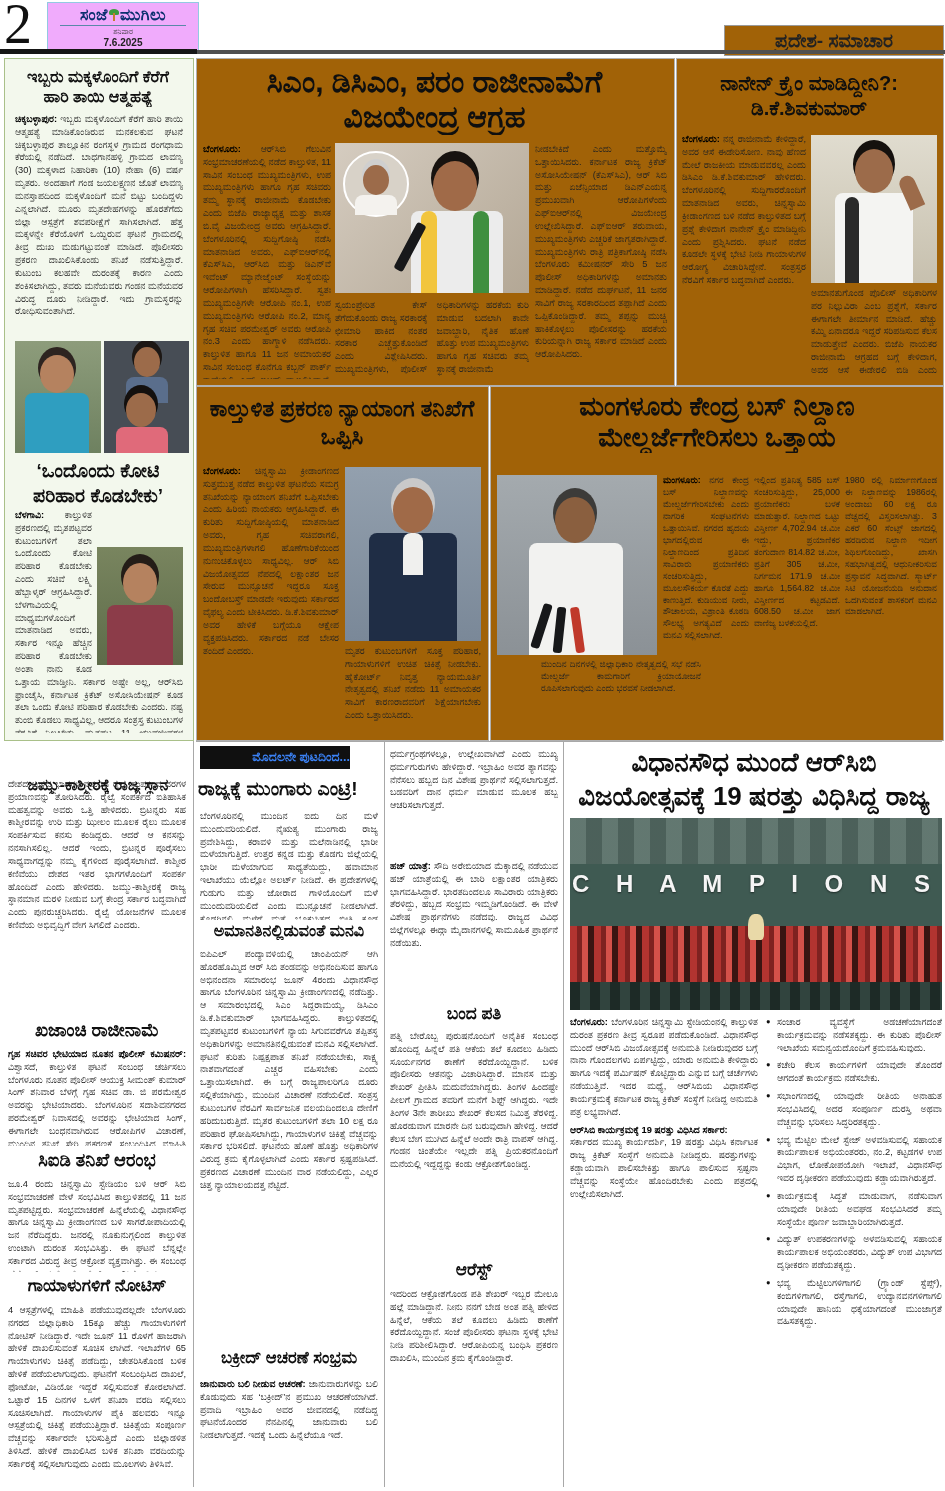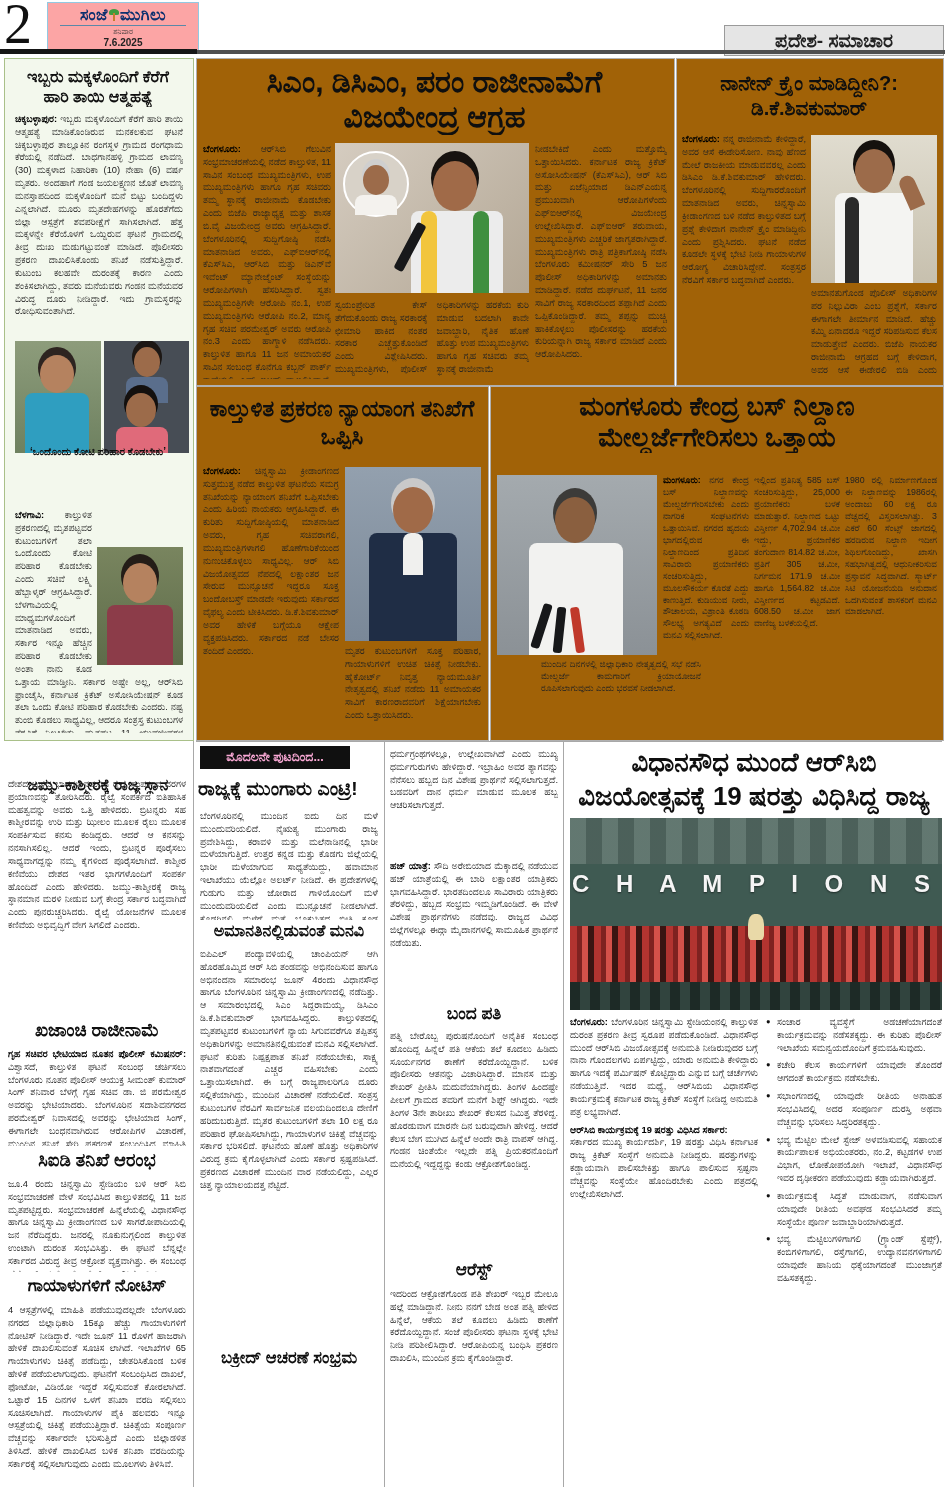--- a/index.html
+++ b/index.html
@@ -8,44 +8,44 @@
   .abs{position:absolute;}
   .body-txt{font-size:9.3px;line-height:1.38;text-align:justify;overflow:hidden;color:#222;}
   .body-sm{font-size:8.8px;line-height:1.36;text-align:justify;overflow:hidden;color:#222;}
   .hl{font-weight:bold;color:#0f0f0f;text-align:center;overflow:hidden;}
   .lead{font-weight:bold;color:#000;}
   .vline{position:absolute;width:1px;background:#a8a8a8;}
   .hline{position:absolute;height:1px;background:#a8a8a8;}
   .box{position:absolute;border:1px solid #b0b0b0;background:#a16207;}
   
   #hdr-pagenum{left:4px;top:-8px;width:42px;font-family:"Liberation Serif",serif;font-size:56px;color:#111;}
-  #hdr-logo{left:47px;top:2px;width:150px;height:49px;background:#fca5a5;border:1px solid #93c9e2;text-align:center;}
+  #hdr-logo{left:47px;top:2px;width:150px;height:49px;background:#f0abfc;border:1px solid #93c9e2;text-align:center;}
   #logo-title{font-size:16px;font-weight:bold;color:#0a2f6e;margin-top:3px;letter-spacing:.5px;}
   .palm{display:inline-block;width:10px;height:13px;position:relative;vertical-align:middle;margin:0 1px;}
   .palm:before{content:"";position:absolute;left:0;top:0;width:10px;height:6px;background:#3f9b3f;border-radius:50% 50% 20% 20%;}
   .palm:after{content:"";position:absolute;left:4px;top:4px;width:2px;height:8px;background:#c67c2e;}
   #logo-rule{height:1px;background:#5a88a8;margin:1px 12px;}
   #logo-day{font-size:7.5px;color:#333;}
   #logo-date{font-size:10px;color:#222;font-weight:bold;}
-  #hdr-section{left:724px;top:25px;width:218px;height:29px;background:#e5e5e5;border:1px solid #9a9a9a;
+  #hdr-section{left:724px;top:25px;width:218px;height:29px;background:#a16207;border:1px solid #9a9a9a;
                font-size:19px;font-weight:bold;color:#222;text-align:center;line-height:29px;}
   #hdr-bar{left:0;top:50px;width:945px;height:4px;background:#4f4f4f;}
   #hdr-bar-left{left:0;top:49px;width:197px;height:5px;background:#161616;}
   
   #leftbox{left:4px;top:58px;width:188px;height:681px;background:#f3f8ed;border:1px solid #a9c089;}
   
   .ph{position:absolute;overflow:hidden;}
   .head-c{position:absolute;border-radius:50%;}
   .torso{position:absolute;border-radius:8px 8px 0 0;}
   .mic{position:absolute;background:#17181a;border-radius:3px;}
   
   .bullet{position:relative;padding-left:11px;margin-bottom:5px;}
   .bullet:before{content:"●";position:absolute;left:0;top:1px;font-size:7.5px;color:#111;}
-  #banner-firstpage{left:200px;top:746px;width:150px;height:23px;background:#101010;color:#f9a8d4;
-      font-size:12.5px;font-weight:bold;text-align:center;line-height:23px;}
+  #banner-firstpage{left:200px;top:746px;width:150px;height:23px;background:#101010;color:#3b82f6;
+      font-size:12.5px;font-weight:bold;text-align:right;line-height:23px;}
   .champ-letters{position:absolute;left:0;top:52px;width:100%;text-align:center;color:#f5f5f5;
       font-size:24px;font-weight:bold;letter-spacing:10px;text-shadow:0 1px 2px #0008;}
 </style>
 </head>
 <body>
 
 <div id="page">
 
   <div class="abs" id="hdr-pagenum">2</div>
 
@@ -78,21 +78,21 @@
       <div class="head-c" style="left:25px;top:14px;width:34px;height:38px;background:#b5825f;box-shadow:0 -6px 0 2px #2d2420;"></div>
       <div class="torso" style="left:10px;top:52px;width:64px;height:60px;background:#2f9ec0;"></div>
     </div>
     <div class="ph" style="left:99px;top:282px;width:85px;height:112px;background:#474d55;">
       <div class="head-c" style="left:30px;top:6px;width:26px;height:30px;background:#9c6b4a;box-shadow:0 -5px 0 2px #1c1714;"></div>
       <div class="torso" style="left:22px;top:36px;width:42px;height:26px;background:#5a6e8c;"></div>
       <div class="head-c" style="left:22px;top:52px;width:30px;height:34px;background:#9c6b4a;box-shadow:0 -6px 0 2px #14100e;"></div>
       <div class="torso" style="left:12px;top:86px;width:52px;height:26px;background:#e06a7a;"></div>
     </div>
 
-    <div class="hl" style="position:absolute;left:8px;top:386px;width:170px;font-size:10px;line-height:1.3;">‘ಒಂದೊಂದು ಕೋಟಿ ಪರಿಹಾರ ಕೊಡಬೇಕು’</div>
+    <div class="hl" style="position:absolute;left:8px;top:400px;width:170px;font-size:19px;line-height:1.3;">‘ಒಂದೊಂದು ಕೋಟಿ ಪರಿಹಾರ ಕೊಡಬೇಕು’</div>
     <div class="body-txt" style="position:absolute;left:10px;top:450px;width:168px;height:224px;">
       <span class="ph" style="position:relative;float:right;width:86px;height:118px;margin:38px 0 3px 5px;background:linear-gradient(#79855f,#5d6b49);display:block;">
         <span class="head-c" style="left:26px;top:16px;width:34px;height:40px;background:#b5825f;box-shadow:0 -7px 0 2px #241d18;"></span>
         <span class="torso" style="left:10px;top:58px;width:66px;height:60px;background:#8c3c49;"></span>
       </span>
       <span class="lead">ಬೆಳಗಾವಿ:</span>
       <span>ಕಾಲ್ತುಳಿತ ಪ್ರಕರಣದಲ್ಲಿ ಮೃತಪಟ್ಟವರ ಕುಟುಂಬಗಳಿಗೆ ತಲಾ ಒಂದೊಂದು ಕೋಟಿ ಪರಿಹಾರ ಕೊಡಬೇಕು ಎಂದು ಸಚಿವೆ ಲಕ್ಷ್ಮಿ ಹೆಬ್ಬಾಳ್ಕರ್ ಆಗ್ರಹಿಸಿದ್ದಾರೆ. ಬೆಳಗಾವಿಯಲ್ಲಿ ಮಾಧ್ಯಮಗಳೊಂದಿಗೆ ಮಾತನಾಡಿದ ಅವರು, ಸರ್ಕಾರ ಇನ್ನೂ ಹೆಚ್ಚಿನ ಪರಿಹಾರ ಕೊಡಬೇಕು ಅಂತಾ ನಾನು ಕೂಡ ಒತ್ತಾಯ ಮಾಡ್ತೀನಿ. ಸರ್ಕಾರ ಅಷ್ಟೇ ಅಲ್ಲ, ಆರ್‌ಸಿಬಿ ಫ್ರಾಂಚೈಸಿ, ಕರ್ನಾಟಕ ಕ್ರಿಕೆಟ್ ಅಸೋಸಿಯೇಷನ್ ಕೂಡ ತಲಾ ಒಂದು ಕೋಟಿ ಪರಿಹಾರ ಕೊಡಬೇಕು ಎಂದರು. ನಷ್ಟ ತುಂಬಿ ಕೊಡಲು ಸಾಧ್ಯವಿಲ್ಲ, ಆದರೂ ಸಂತ್ರಸ್ತ ಕುಟುಂಬಗಳ ನೆರವಿಗೆ ನಿಲ್ಲಬೇಕು. ಮೃತಪಟ್ಟ 11 ಯುವಜೀವಗಳ ಕುಟುಂಬಗಳಿಗೆ ಹೆಚ್ಚುವರಿ ನೆರವಿನ ಬಗ್ಗೆ ಮುಖ್ಯಮಂತ್ರಿಗಳ ಜೊತೆ ಚರ್ಚಿಸುವುದಾಗಿ ತಿಳಿಸಿದರು. ಗಾಯಾಳುಗಳ ಚಿಕಿತ್ಸೆ ವೆಚ್ಚವನ್ನೂ ಸರ್ಕಾರವೇ ಭರಿಸಲಿದೆ ಎಂದು ಹೇಳಿದ್ದಾರೆ.</span>
     </div>
   </div>
 
@@ -180,20 +180,24 @@
   <div class="body-txt abs" style="left:8px;top:1304px;width:178px;height:180px;">4 ಆಸ್ಪತ್ರೆಗಳಲ್ಲಿ ಮಾಹಿತಿ ಪಡೆಯುವುದಲ್ಲದೇ ಬೆಂಗಳೂರು ನಗರದ ಜಿಲ್ಲಾಧಿಕಾರಿ 15ಕ್ಕೂ ಹೆಚ್ಚು ಗಾಯಾಳುಗಳಿಗೆ ನೋಟಿಸ್ ನೀಡಿದ್ದಾರೆ. ಇದೇ ಜೂನ್ 11 ರೊಳಗೆ ಹಾಜರಾಗಿ ಹೇಳಿಕೆ ದಾಖಲಿಸುವಂತೆ ಸೂಚಿಸ ಲಾಗಿದೆ. ಇಲಾಖೆಗಳ 65 ಗಾಯಾಳುಗಳು ಚಿಕಿತ್ಸೆ ಪಡೆದಿದ್ದು, ಚೇತರಿಸಿಕೊಂಡ ಬಳಿಕ ಹೇಳಿಕೆ ಪಡೆಯಲಾಗುವುದು. ಘಟನೆಗೆ ಸಂಬಂಧಿಸಿದ ದಾಖಲೆ, ಫೋಟೋ, ವಿಡಿಯೋ ಇದ್ದರೆ ಸಲ್ಲಿಸುವಂತೆ ಕೋರಲಾಗಿದೆ. ಒಟ್ಟಾರೆ 15 ದಿನಗಳ ಒಳಗೆ ತನಿಖಾ ವರದಿ ಸಲ್ಲಿಸಲು ಸೂಚಿಸಲಾಗಿದೆ. ಗಾಯಾಳುಗಳ ಪೈಕಿ ಹಲವರು ಇನ್ನೂ ಆಸ್ಪತ್ರೆಯಲ್ಲಿ ಚಿಕಿತ್ಸೆ ಪಡೆಯುತ್ತಿದ್ದಾರೆ. ಚಿಕಿತ್ಸೆಯ ಸಂಪೂರ್ಣ ವೆಚ್ಚವನ್ನು ಸರ್ಕಾರವೇ ಭರಿಸುತ್ತಿದೆ ಎಂದು ಜಿಲ್ಲಾಡಳಿತ ತಿಳಿಸಿದೆ. ಹೇಳಿಕೆ ದಾಖಲಿಸಿದ ಬಳಿಕ ತನಿಖಾ ವರದಿಯನ್ನು ಸರ್ಕಾರಕ್ಕೆ ಸಲ್ಲಿಸಲಾಗುವುದು ಎಂದು ಮೂಲಗಳು ತಿಳಿಸಿವೆ.</div>
 
   <div class="abs" id="banner-firstpage">ಮೊದಲನೇ ಪುಟದಿಂದ...</div>
   <div class="hl" style="left:198px;top:778px;width:182px;font-size:19px;position:absolute;text-align:left;">ರಾಜ್ಯಕ್ಕೆ ಮುಂಗಾರು ಎಂಟ್ರಿ!</div>
   <div class="body-txt abs" style="left:200px;top:810px;width:178px;height:110px;">ಬೆಂಗಳೂರಿನಲ್ಲಿ ಮುಂದಿನ ಐದು ದಿನ ಮಳೆ ಮುಂದುವರಿಯಲಿದೆ. ನೈಋತ್ಯ ಮುಂಗಾರು ರಾಜ್ಯ ಪ್ರವೇಶಿಸಿದ್ದು, ಕರಾವಳಿ ಮತ್ತು ಮಲೆನಾಡಿನಲ್ಲಿ ಭಾರೀ ಮಳೆಯಾಗುತ್ತಿದೆ. ಉತ್ತರ ಕನ್ನಡ ಮತ್ತು ಕೊಡಗು ಜಿಲ್ಲೆಯಲ್ಲಿ ಭಾರೀ ಮಳೆಯಾಗುವ ಸಾಧ್ಯತೆಯಿದ್ದು, ಹವಾಮಾನ ಇಲಾಖೆಯು ಯೆಲ್ಲೋ ಅಲರ್ಟ್ ನೀಡಿದೆ. ಈ ಪ್ರದೇಶಗಳಲ್ಲಿ ಗುಡುಗು ಮತ್ತು ಜೋರಾದ ಗಾಳಿಯೊಂದಿಗೆ ಮಳೆ ಮುಂದುವರಿಯಲಿದೆ ಎಂದು ಮುನ್ಸೂಚನೆ ನೀಡಲಾಗಿದೆ. ಕೊಡಗಿನಲ್ಲಿ ಮಳೆಗೆ ಮತ್ತೆ ಭೂಕುಸಿತದ ಭೀತಿ ಕೂಡ ಹೆಚ್ಚಾಗಿದೆ.</div>
 
   <div class="hl" style="left:200px;top:922px;width:178px;font-size:16px;position:absolute;">ಅಮಾನತಿನಲ್ಲಿಡುವಂತೆ ಮನವಿ</div>
   <div class="body-txt abs" style="left:200px;top:948px;width:178px;height:396px;">ಐಪಿಎಲ್ ಪಂದ್ಯಾವಳಿಯಲ್ಲಿ ಚಾಂಪಿಯನ್ ಆಗಿ ಹೊರಹೊಮ್ಮಿದ ಆರ್ ಸಿಬಿ ತಂಡವನ್ನು ಅಭಿನಂದಿಸುವ ಹಾಗೂ ಅಭಿನಂದನಾ ಸಮಾರಂಭ ಜೂನ್ 4ರಂದು ವಿಧಾನಸೌಧ ಹಾಗೂ ಬೆಂಗಳೂರಿನ ಚಿನ್ನಸ್ವಾಮಿ ಕ್ರೀಡಾಂಗಣದಲ್ಲಿ ನಡೆದಿತ್ತು. ಆ ಸಮಾರಂಭದಲ್ಲಿ ಸಿಎಂ ಸಿದ್ದರಾಮಯ್ಯ, ಡಿಸಿಎಂ ಡಿ.ಕೆ.ಶಿವಕುಮಾರ್ ಭಾಗವಹಿಸಿದ್ದರು. ಕಾಲ್ತುಳಿತದಲ್ಲಿ ಮೃತಪಟ್ಟವರ ಕುಟುಂಬಗಳಿಗೆ ನ್ಯಾಯ ಸಿಗುವವರೆಗೂ ತಪ್ಪಿತಸ್ಥ ಅಧಿಕಾರಿಗಳನ್ನು ಅಮಾನತಿನಲ್ಲಿಡುವಂತೆ ಮನವಿ ಸಲ್ಲಿಸಲಾಗಿದೆ. ಘಟನೆ ಕುರಿತು ನಿಷ್ಪಕ್ಷಪಾತ ತನಿಖೆ ನಡೆಯಬೇಕು, ಸಾಕ್ಷ್ಯ ನಾಶವಾಗದಂತೆ ಎಚ್ಚರ ವಹಿಸಬೇಕು ಎಂದು ಒತ್ತಾಯಿಸಲಾಗಿದೆ. ಈ ಬಗ್ಗೆ ರಾಜ್ಯಪಾಲರಿಗೂ ದೂರು ಸಲ್ಲಿಕೆಯಾಗಿದ್ದು, ಮುಂದಿನ ವಿಚಾರಣೆ ನಡೆಯಲಿದೆ. ಸಂತ್ರಸ್ತ ಕುಟುಂಬಗಳ ನೆರವಿಗೆ ಸಾರ್ವಜನಿಕ ವಲಯದಿಂದಲೂ ದೇಣಿಗೆ ಹರಿದುಬರುತ್ತಿದೆ. ಮೃತರ ಕುಟುಂಬಗಳಿಗೆ ತಲಾ 10 ಲಕ್ಷ ರೂ ಪರಿಹಾರ ಘೋಷಿಸಲಾಗಿದ್ದು, ಗಾಯಾಳುಗಳ ಚಿಕಿತ್ಸೆ ವೆಚ್ಚವನ್ನು ಸರ್ಕಾರ ಭರಿಸಲಿದೆ. ಘಟನೆಯ ಹೊಣೆ ಹೊತ್ತು ಅಧಿಕಾರಿಗಳ ವಿರುದ್ಧ ಕ್ರಮ ಕೈಗೊಳ್ಳಲಾಗಿದೆ ಎಂದು ಸರ್ಕಾರ ಸ್ಪಷ್ಟಪಡಿಸಿದೆ. ಪ್ರಕರಣದ ವಿಚಾರಣೆ ಮುಂದಿನ ವಾರ ನಡೆಯಲಿದ್ದು, ಎಲ್ಲರ ಚಿತ್ತ ನ್ಯಾಯಾಲಯದತ್ತ ನೆಟ್ಟಿದೆ.</div>
 
   <div class="hl" style="left:200px;top:1348px;width:178px;font-size:16.5px;position:absolute;">ಬಕ್ರೀದ್ ಆಚರಣೆ ಸಂಭ್ರಮ</div>
+  <div class="body-txt abs" style="left:200px;top:1378px;width:178px;height:106px;">
+    <span class="lead">ಜಾನುವಾರು ಬಲಿ ನೀಡುವ ಆಚರಣೆ:</span>
+    <span>ಜಾನುವಾರುಗಳನ್ನು ಬಲಿ ಕೊಡುವುದು ಸಹ ‘ಬಕ್ರೀದ್’ನ ಪ್ರಮುಖ ಆಚರಣೆಯಾಗಿದೆ. ಪ್ರವಾದಿ ಇಬ್ರಾಹಿಂ ಅವರ ಜೀವನದಲ್ಲಿ ನಡೆದಿದ್ದ ಘಟನೆಯೊಂದರ ನೆನಪಿನಲ್ಲಿ ಜಾನುವಾರು ಬಲಿ ನೀಡಲಾಗುತ್ತದೆ. ಇದಕ್ಕೆ ಒಂದು ಹಿನ್ನೆಲೆಯೂ ಇದೆ.</span>
+  </div>
 
   <div class="body-txt abs" style="left:390px;top:748px;width:168px;height:108px;">ಧರ್ಮಗ್ರಂಥಗಳಲ್ಲೂ, ಉಲ್ಲೇಖವಾಗಿದೆ ಎಂದು ಮುಖ್ಯ ಧರ್ಮಗುರುಗಳು ಹೇಳಿದ್ದಾರೆ. ಇಬ್ರಾಹಿಂ ಅವರ ತ್ಯಾಗವನ್ನು ನೆನೆಸಲು ಹಬ್ಬದ ದಿನ ವಿಶೇಷ ಪ್ರಾರ್ಥನೆ ಸಲ್ಲಿಸಲಾಗುತ್ತದೆ. ಬಡವರಿಗೆ ದಾನ ಧರ್ಮ ಮಾಡುವ ಮೂಲಕ ಹಬ್ಬ ಆಚರಿಸಲಾಗುತ್ತದೆ.</div>
   <div class="body-txt abs" style="left:390px;top:860px;width:168px;height:140px;">
     <span class="lead">ಹಜ್ ಯಾತ್ರೆ:</span>
     <span>ಸೌದಿ ಅರೇಬಿಯಾದ ಮೆಕ್ಕಾದಲ್ಲಿ ನಡೆಯುವ ಹಜ್ ಯಾತ್ರೆಯಲ್ಲಿ ಈ ಬಾರಿ ಲಕ್ಷಾಂತರ ಯಾತ್ರಿಕರು ಭಾಗವಹಿಸಿದ್ದಾರೆ. ಭಾರತದಿಂದಲೂ ಸಾವಿರಾರು ಯಾತ್ರಿಕರು ತೆರಳಿದ್ದು, ಹಬ್ಬದ ಸಂಭ್ರಮ ಇಮ್ಮಡಿಗೊಂಡಿದೆ. ಈ ವೇಳೆ ವಿಶೇಷ ಪ್ರಾರ್ಥನೆಗಳು ನಡೆದವು. ರಾಜ್ಯದ ವಿವಿಧ ಜಿಲ್ಲೆಗಳಲ್ಲೂ ಈದ್ಗಾ ಮೈದಾನಗಳಲ್ಲಿ ಸಾಮೂಹಿಕ ಪ್ರಾರ್ಥನೆ ನಡೆಯಿತು.</span>
   </div>
 
   <div class="hl" style="left:390px;top:1004px;width:168px;font-size:17px;position:absolute;">ಬಂದ ಪತಿ</div>
   <div class="body-txt abs" style="left:390px;top:1030px;width:168px;height:226px;">ಪತ್ನಿ ಬೇರೊಬ್ಬ ಪುರುಷನೊಂದಿಗೆ ಅನೈತಿಕ ಸಂಬಂಧ ಹೊಂದಿದ್ದ ಹಿನ್ನೆಲೆ ಪತಿ ಆಕೆಯ ತಲೆ ಕೂದಲು ಹಿಡಿದು ಸೂರ್ಯನಗರ ಠಾಣೆಗೆ ಕರೆದೊಯ್ದಿದ್ದಾನೆ. ಬಳಿಕ ಪೊಲೀಸರು ಆತನನ್ನು ವಿಚಾರಿಸಿದ್ದಾರೆ. ಮಾನಸ ಮತ್ತು ಶೇಖರ್ ಪ್ರೀತಿಸಿ ಮದುವೆಯಾಗಿದ್ದರು. ತಿಂಗಳ ಹಿಂದಷ್ಟೇ ಪೀಲಗೆ ಗ್ರಾಮದ ತವರಿಗೆ ಮನೆಗೆ ಶಿಫ್ಟ್ ಆಗಿದ್ದರು. ಇದೇ ತಿಂಗಳ 3ನೇ ತಾರೀಖು ಶೇಖರ್ ಕೆಲಸದ ನಿಮಿತ್ತ ತೆರಳಿದ್ದ. ಹೊರಡುವಾಗ ಮಾರನೇ ದಿನ ಬರುವುದಾಗಿ ಹೇಳಿದ್ದ. ಆದರೆ ಕೆಲಸ ಬೇಗ ಮುಗಿದ ಹಿನ್ನೆಲೆ ಅಂದೇ ರಾತ್ರಿ ವಾಪಸ್ ಆಗಿದ್ದ. ಗಂಡನ ಚಿಂತೆಯೇ ಇಲ್ಲದೇ ಪತ್ನಿ ಪ್ರಿಯಕರನೊಂದಿಗೆ ಮನೆಯಲ್ಲಿ ಇದ್ದದ್ದನ್ನು ಕಂಡು ಆಕ್ರೋಶಗೊಂಡಿದ್ದ.</div>
 
@@ -217,16 +221,17 @@
     <div class="lead" style="margin-top:5px;">ಆರ್‌ಸಿಬಿ ಕಾರ್ಯಕ್ರಮಕ್ಕೆ 19 ಷರತ್ತು ವಿಧಿಸಿದ ಸರ್ಕಾರ:</div>
     <span>ಸರ್ಕಾರದ ಮುಖ್ಯ ಕಾರ್ಯದರ್ಶಿ, 19 ಷರತ್ತು ವಿಧಿಸಿ ಕರ್ನಾಟಕ ರಾಜ್ಯ ಕ್ರಿಕೆಟ್ ಸಂಸ್ಥೆಗೆ ಅನುಮತಿ ನೀಡಿದ್ದರು. ಷರತ್ತುಗಳನ್ನು ಕಡ್ಡಾಯವಾಗಿ ಪಾಲಿಸಬೇಕಿತ್ತು ಹಾಗೂ ಪಾಲಿಸುವ ಸ್ಪಷ್ಟನಾ ವೆಚ್ಚವನ್ನು ಸಂಸ್ಥೆಯೇ ಹೊಂದಿರಬೇಕು ಎಂದು ಪತ್ರದಲ್ಲಿ ಉಲ್ಲೇಖಿಸಲಾಗಿದೆ.</span>
   </div>
 
   <div class="body-txt abs" style="left:766px;top:1016px;width:176px;height:468px;">
     <div class="bullet">ಸಂಚಾರ ವ್ಯವಸ್ಥೆಗೆ ಅಡಚಣೆಯಾಗದಂತೆ ಕಾರ್ಯಕ್ರಮವನ್ನು ನಡೆಸತಕ್ಕದ್ದು. ಈ ಕುರಿತು ಪೊಲೀಸ್ ಇಲಾಖೆಯ ಸಮನ್ವಯದೊಂದಿಗೆ ಕ್ರಮವಹಿಸುವುದು.</div>
     <div class="bullet">ಕಚೇರಿ ಕೆಲಸ ಕಾರ್ಯಗಳಿಗೆ ಯಾವುದೇ ತೊಂದರೆ ಆಗದಂತೆ ಕಾರ್ಯಕ್ರಮ ನಡೆಸಬೇಕು.</div>
     <div class="bullet">ಸಭಾಂಗಣದಲ್ಲಿ ಯಾವುದೇ ರೀತಿಯ ಅನಾಹುತ ಸಂಭವಿಸಿದಲ್ಲಿ ಅದರ ಸಂಪೂರ್ಣ ದುರಸ್ತಿ ಅಥವಾ ವೆಚ್ಚವನ್ನು ಭರಿಸಲು ಸಿದ್ಧರಿರತಕ್ಕದ್ದು.</div>
     <div class="bullet">ಭವ್ಯ ಮೆಟ್ಟಿಲ ಮೇಲೆ ಸ್ಟೇಜ್ ಅಳವಡಿಸುವಲ್ಲಿ ಸಹಾಯಕ ಕಾರ್ಯಪಾಲಕ ಅಭಿಯಂತರರು, ನಂ.2, ಕಟ್ಟಡಗಳ ಉಪ ವಿಭಾಗ, ಲೋಕೋಪಯೋಗಿ ಇಲಾಖೆ, ವಿಧಾನಸೌಧ ಇವರ ದೃಢೀಕರಣ ಪಡೆಯುವುದು ಕಡ್ಡಾಯವಾಗಿರುತ್ತದೆ.</div>
     <div class="bullet">ಕಾರ್ಯಕ್ರಮಕ್ಕೆ ಸಿದ್ಧತೆ ಮಾಡುವಾಗ, ನಡೆಸುವಾಗ ಯಾವುದೇ ರೀತಿಯ ಅವಘಡ ಸಂಭವಿಸಿದರೆ ತಮ್ಮ ಸಂಸ್ಥೆಯೇ ಪೂರ್ಣ ಜವಾಬ್ದಾರಿಯಾಗಿರುತ್ತದೆ.</div>
+    <div class="bullet">ವಿದ್ಯುತ್ ಉಪಕರಣಗಳನ್ನು ಅಳವಡಿಸುವಲ್ಲಿ ಸಹಾಯಕ ಕಾರ್ಯಪಾಲಕ ಅಭಿಯಂತರರು, ವಿದ್ಯುತ್ ಉಪ ವಿಭಾಗದ ದೃಢೀಕರಣ ಪಡೆಯತಕ್ಕದ್ದು.</div>
     <div class="bullet">ಭವ್ಯ ಮೆಟ್ಟಿಲುಗಳಿಗಾಗಲಿ (ಗ್ರ್ಯಾಂಡ್ ಸ್ಟೆಪ್ಸ್), ಕಂಬಿಗಳಿಗಾಗಲಿ, ರಸ್ತೆಗಾಗಲಿ, ಉದ್ಯಾನವನಗಳಿಗಾಗಲಿ ಯಾವುದೇ ಹಾನಿಯ ಧಕ್ಕೆಯಾಗದಂತೆ ಮುಂಜಾಗ್ರತೆ ವಹಿಸತಕ್ಕದ್ದು.</div>
   </div>
 
 </div>
 
 </body></html>

